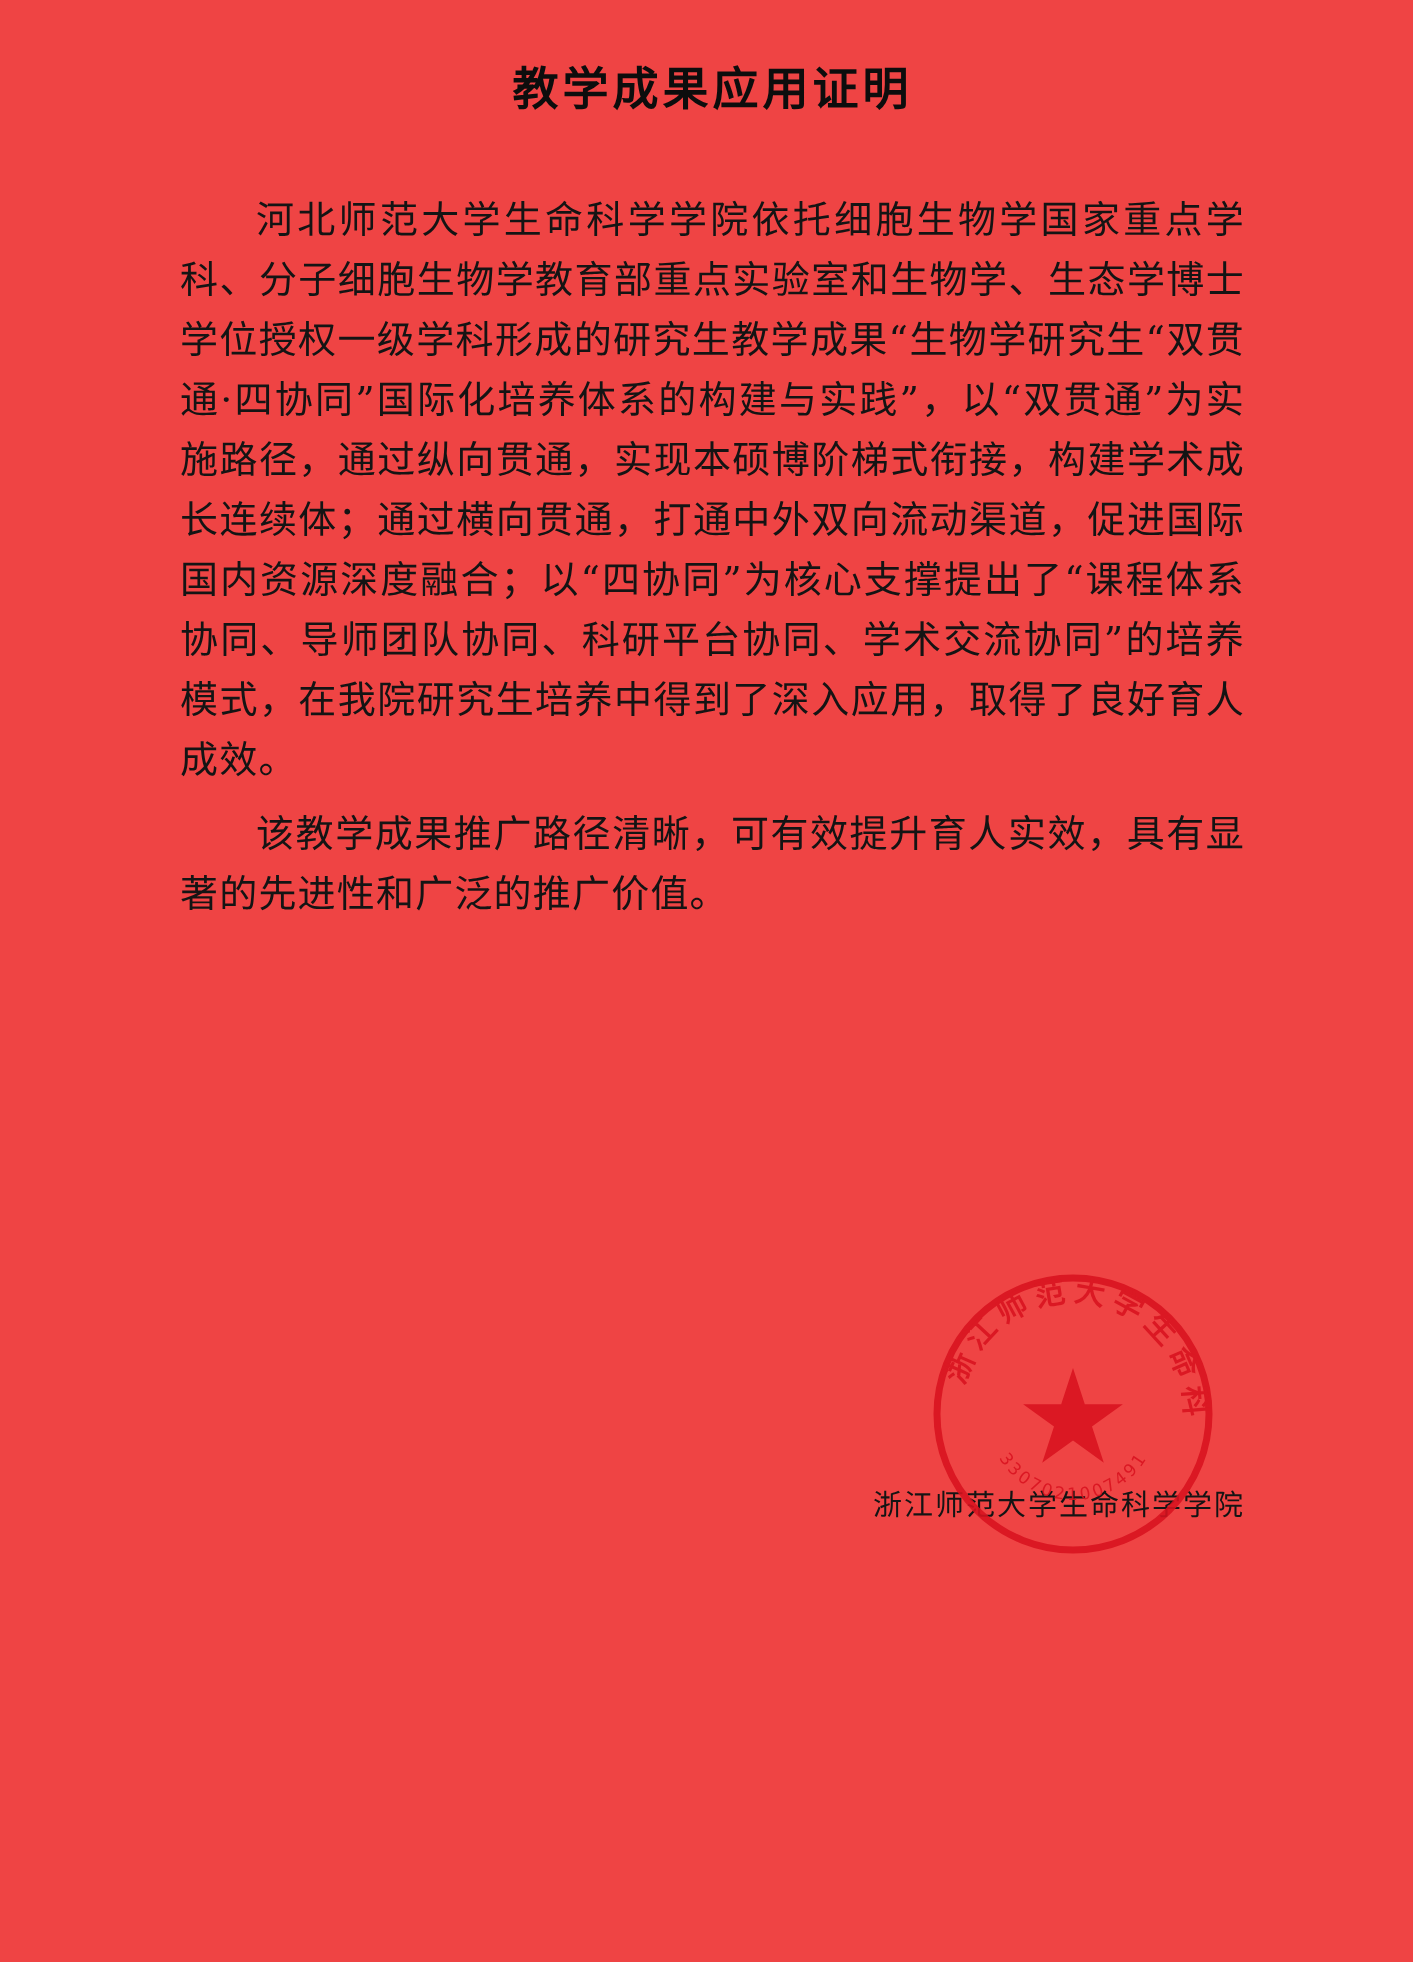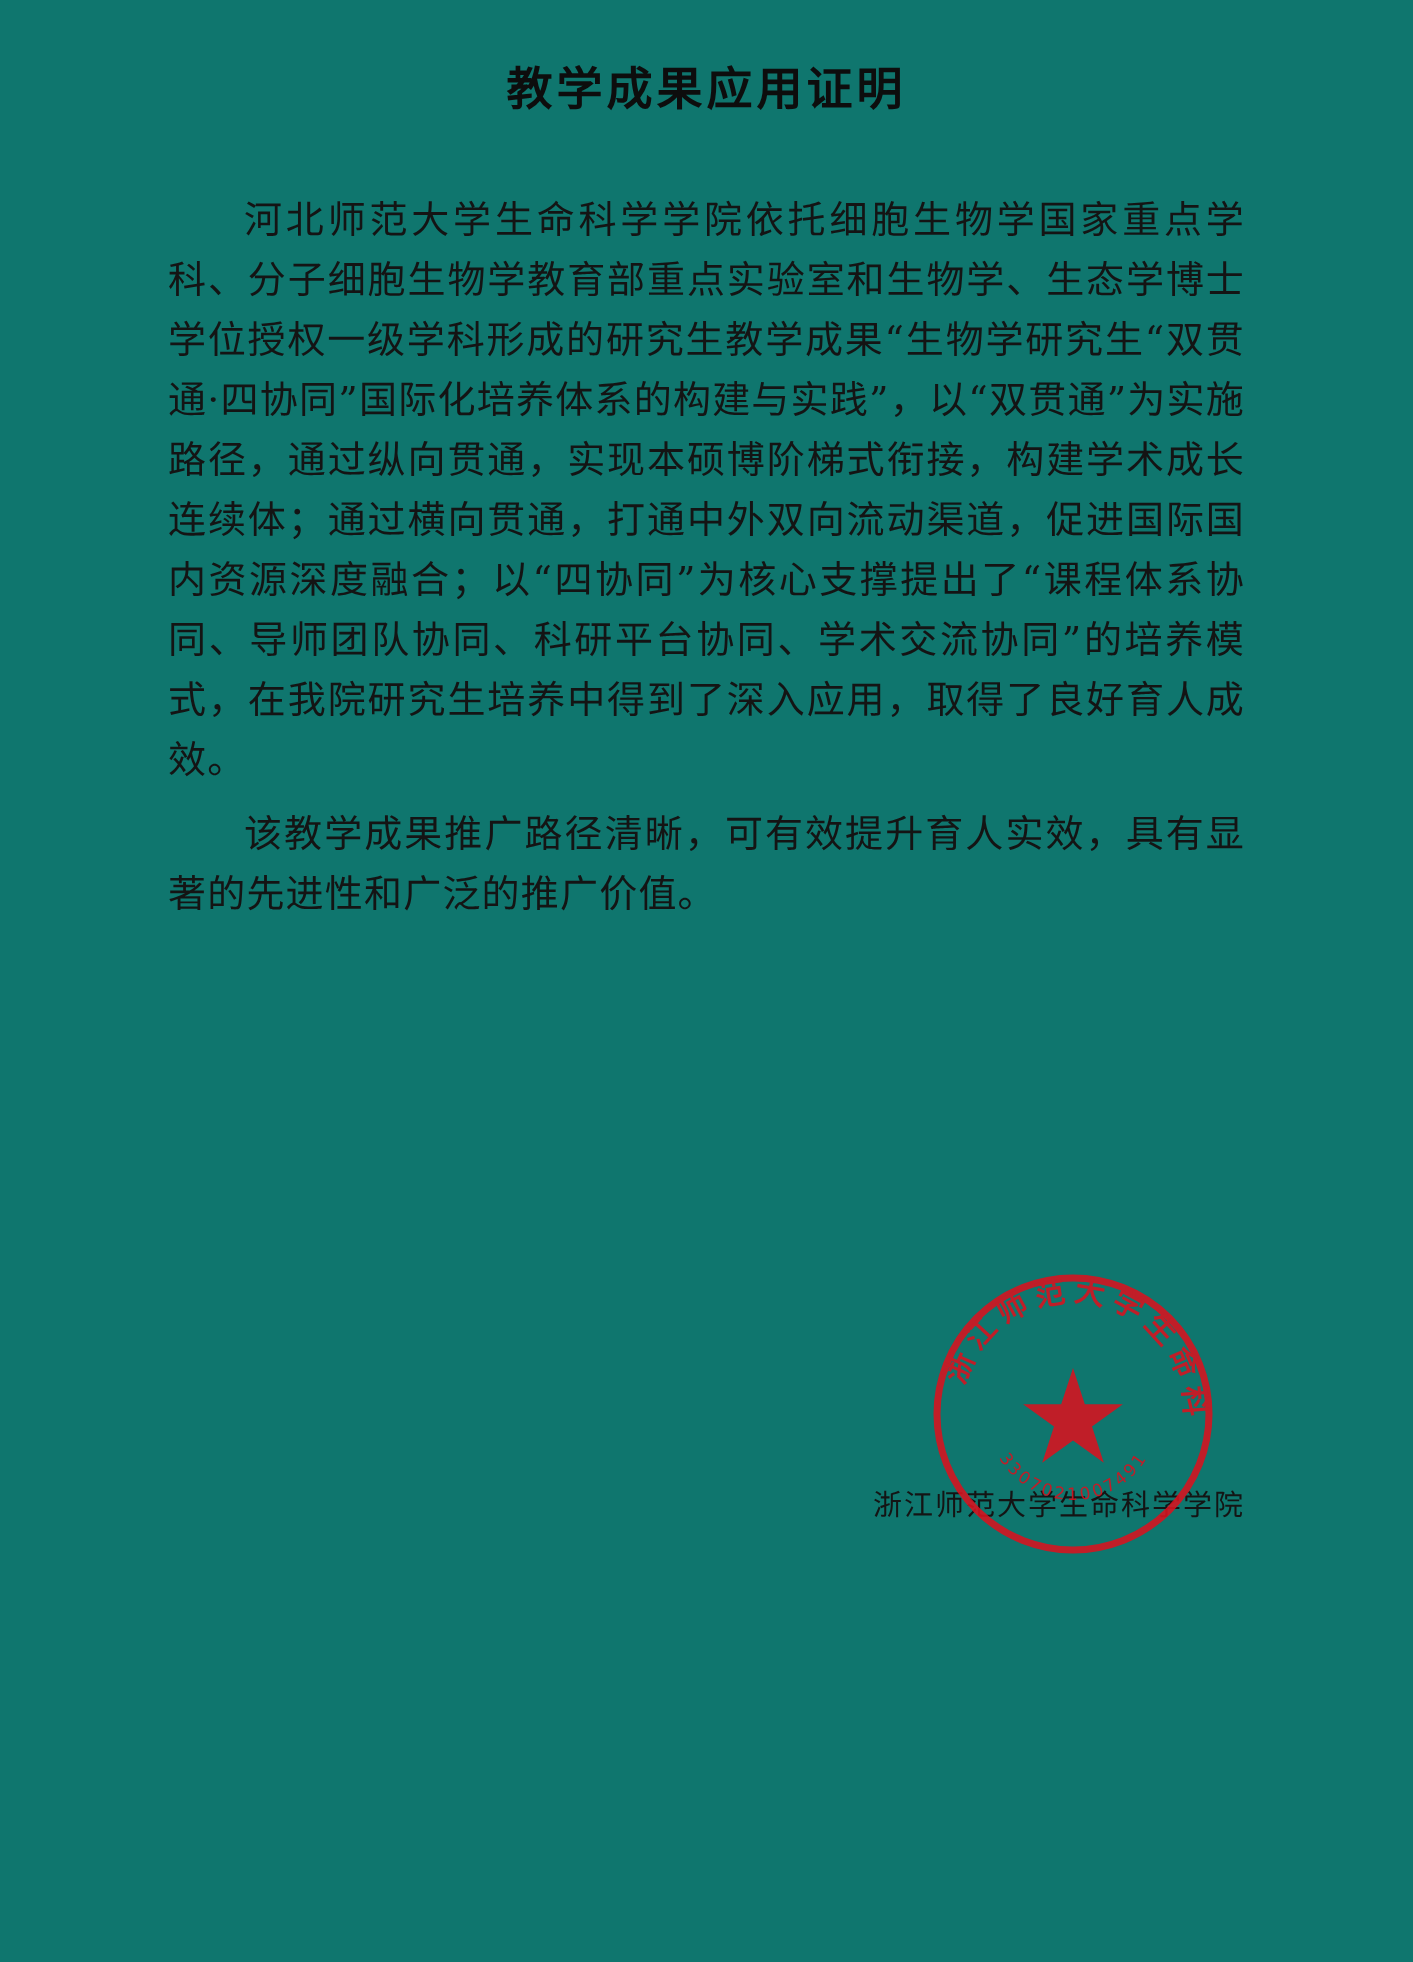--- a/index.html
+++ b/index.html
@@ -12,21 +12,22 @@
     width: 1413px;
     height: 1962px;
     position: relative;
     font-family: "DejaVu Serif", "Liberation Serif", serif;
     color: #111111;
     overflow: hidden;
   }
   .page {
     position: absolute;
     inset: 0;
-    background: #0f766e;
+    background: #ef4444;
+    padding-left: 12px;
   }
   .doc-title {
     text-align: center;
     font-size: 46px;
     font-weight: bold;
     letter-spacing: 4px;
     margin: 52px 0 0 0;
     font-family: "DejaVu Serif", "Liberation Serif", serif;
     color: #0d0d0d;
   }

